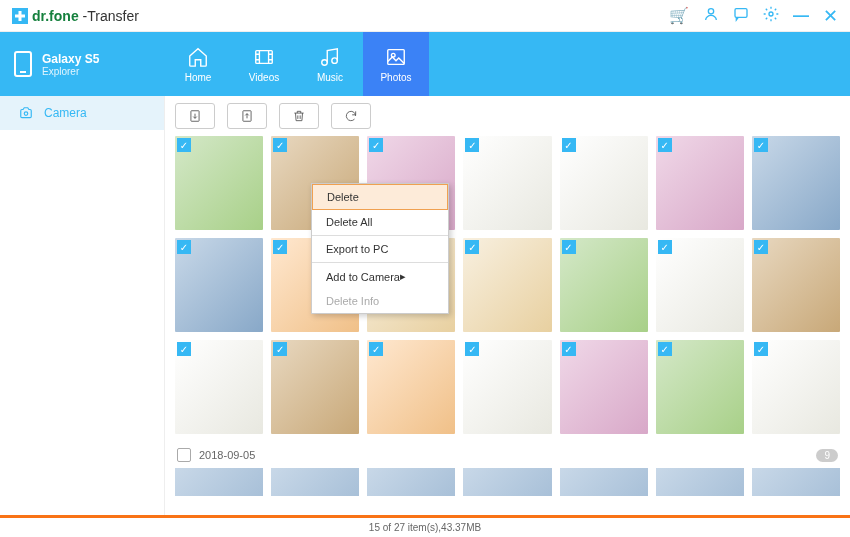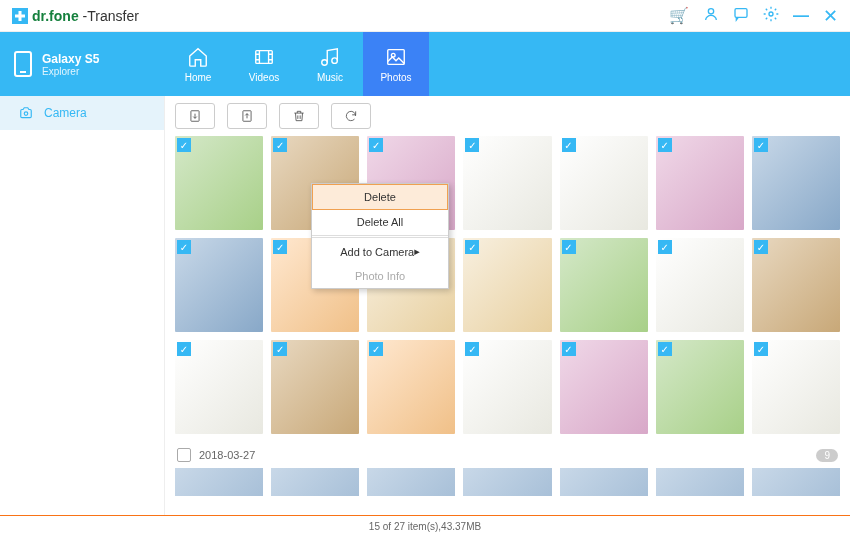--- a/index.html
+++ b/index.html
@@ -42,23 +42,23 @@
 .thumb.v4{background:linear-gradient(135deg,#c8d8e8,#88a8c8)}
 .thumb.v5{background:linear-gradient(135deg,#f8f0e0,#e8d0a0)}
 .thumb.v6{background:linear-gradient(135deg,#fff,#e8e8e0)}
 .thumb.v7{background:linear-gradient(135deg,#ffe8d0,#f0c088)}
 .chk{position:absolute;top:2px;left:2px;width:14px;height:14px;background:#36b8f4;display:flex;align-items:center;justify-content:center;color:#fff;font-size:10px}
 .daterow{display:flex;align-items:center;gap:8px;padding:6px 2px;font-size:11px;color:#666}
 .daterow .chb{width:14px;height:14px;border:1px solid #aaa;border-radius:2px}
 .daterow .cnt{margin-left:auto;background:#ccc;color:#fff;border-radius:8px;padding:1px 8px;font-size:10px}
 .row2{display:flex;gap:8px}
 .thumb2{width:94px;height:28px;background:linear-gradient(135deg,#c8d8e8,#a8c0d8)}
-.status{height:22px;border-top:1px solid #f97316;display:flex;align-items:center;justify-content:center;font-size:10px;color:#666}
+.status{height:22px;border-top:3px solid #f97316;display:flex;align-items:center;justify-content:center;font-size:10px;color:#666}
 .ctx{position:absolute;left:311px;top:183px;width:138px;background:#fff;border:1px solid #ccc;box-shadow:2px 2px 6px rgba(0,0,0,.2);z-index:100}
-.ctx-item{padding:6px 14px;font-size:11px;color:#333;cursor:pointer;display:flex;align-items:center;justify-content:center}
+.ctx-item{padding:6px 14px;font-size:11px;color:#333;cursor:pointer;display:flex;align-items:center;justify-content:flex-start}
 .ctx-item.hl{background:#fdebd9;border:1px solid #f0a050}
 .ctx-item.dis{color:#aaa}
 .ctx-sep{height:1px;background:#ddd;margin:1px 0}
 </style>
 </head>
 <body>
 
 <div class="titlebar">
   <div class="logo">
     <div class="logo-plus"></div>
@@ -238,21 +238,21 @@
           </div>
         <div class="thumb">
             <div class="chk">✓</div>
           </div>
         <div class="thumb v6">
             <div class="chk">✓</div>
           </div>
       </div>
       <div class="daterow">
         <div class="chb"></div>
-        <span>2018-03-27</span>
+        <span>2018-09-05</span>
         <span class="cnt">9</span>
       </div>
       <div class="row2">
         <div class="thumb2"></div>
         <div class="thumb2"></div>
         <div class="thumb2"></div>
         <div class="thumb2"></div>
         <div class="thumb2"></div>
         <div class="thumb2"></div>
         <div class="thumb2"></div>
@@ -266,21 +266,24 @@
 </div>
 
 <div class="ctx">
   <div class="ctx-item hl">
       <span>Delete</span>
     </div>
   <div class="ctx-item">
       <span>Delete All</span>
     </div>
   <div class="ctx-sep"></div>
+  <div class="ctx-item">
+      <span>Export to PC</span>
+    </div>
   <div class="ctx-sep"></div>
   <div class="ctx-item">
       <span>Add to Camera</span>
       <span>▸</span>
     </div>
   <div class="ctx-item dis">
-      <span>Photo Info</span>
+      <span>Delete Info</span>
     </div>
 </div>
 
 </body></html>

